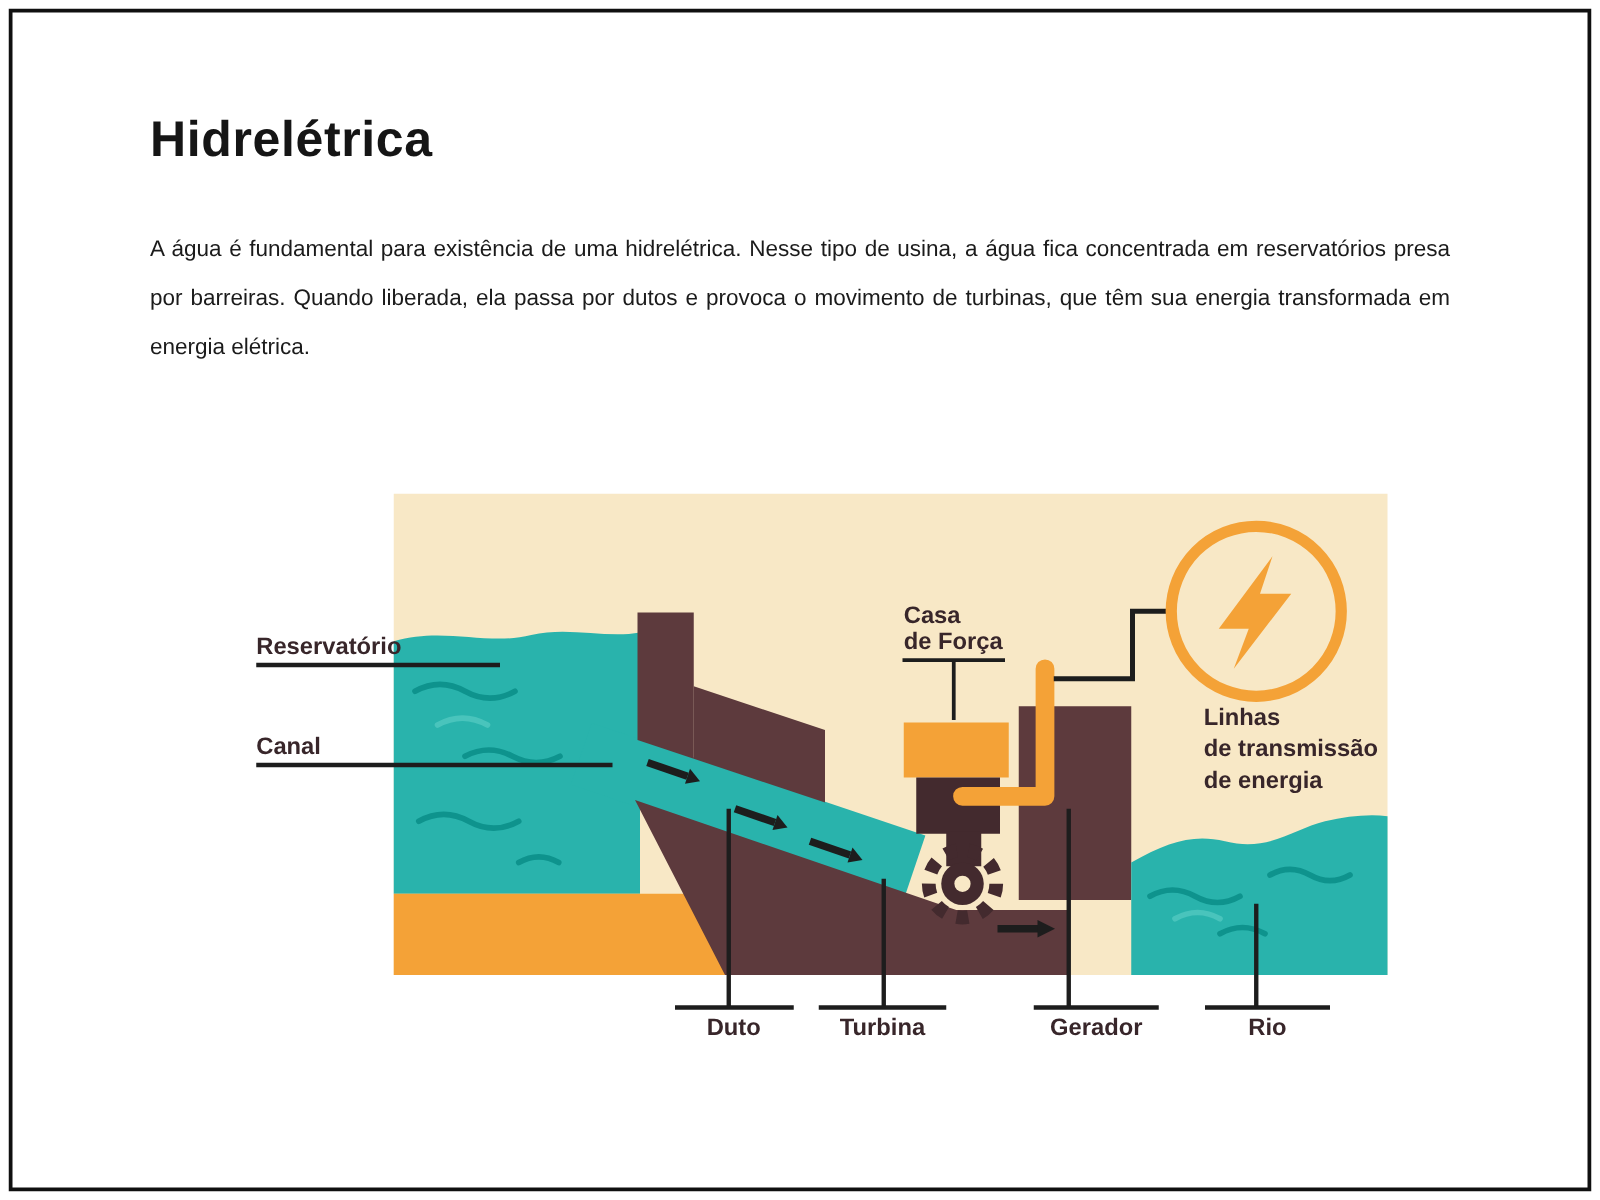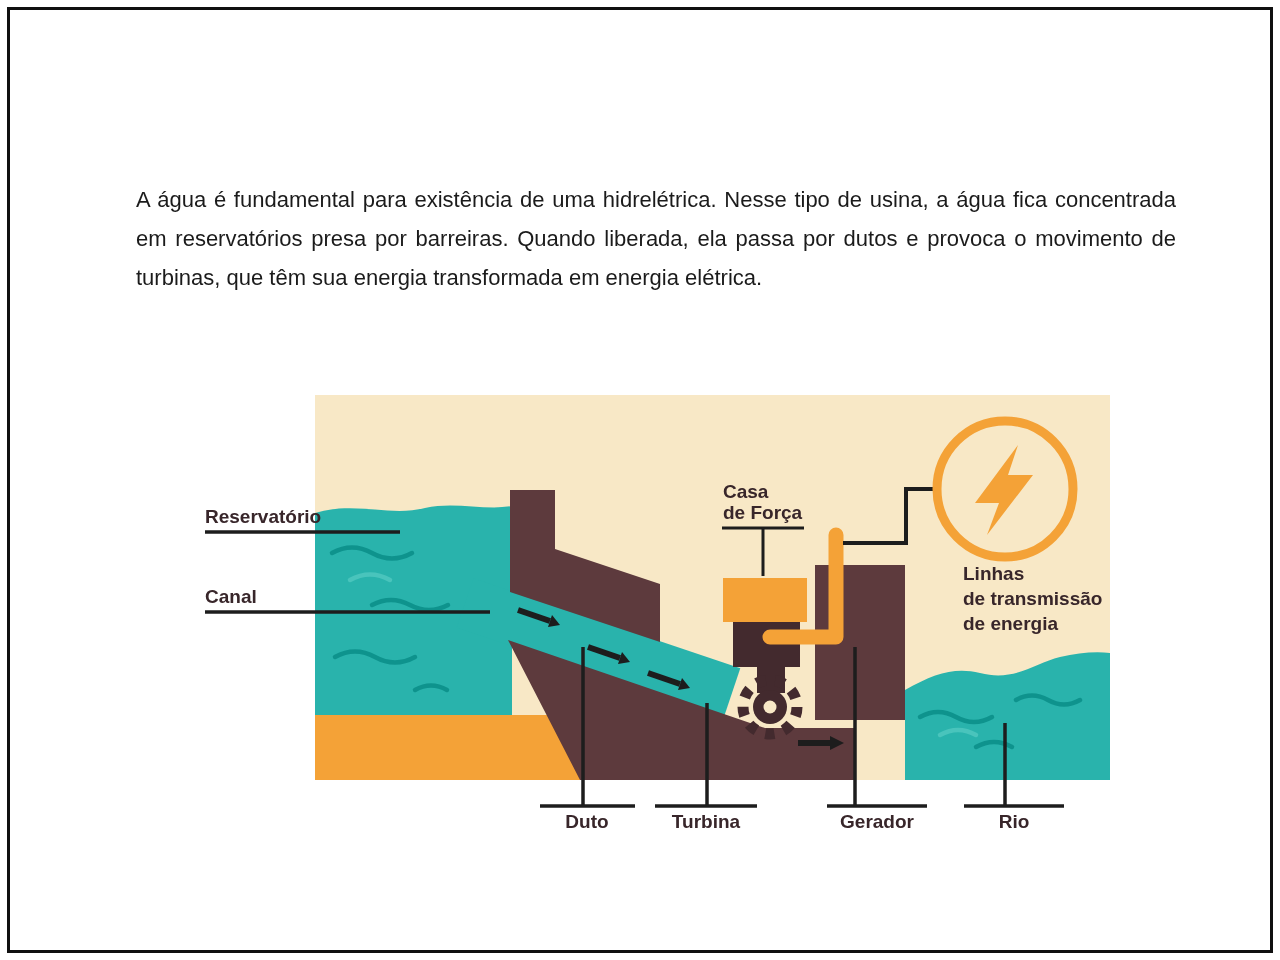--- a/index.html
+++ b/index.html
@@ -6,22 +6,22 @@
   .page{
     position:relative;width:1280px;height:960px;background:#ffffff;overflow:hidden;
     font-family:"Liberation Sans",sans-serif;
   }
   .frame{position:absolute;inset:7px;border:3px solid #101010;pointer-events:none;}
   .title{
     position:absolute;left:120px;top:90px;margin:0;
     font-size:40px;font-weight:700;color:#151515;letter-spacing:.5px;
   }
   .paragraph{
-    position:absolute;left:136px;top:180px;width:1040px;margin:0;
-    font-size:22px;line-height:39px;color:#1b1b1b;
+    position:absolute;left:120px;top:180px;width:1040px;margin:0;
+    font-size:18px;line-height:39px;color:#1b1b1b;
     text-align:justify;text-justify:inter-word;
   }
   .diagram{position:absolute;left:120px;top:385px;}
   svg text{
     font-family:"Liberation Sans",sans-serif;font-weight:700;font-size:19px;
     fill:var(--label-text);
   }
   .bg-fill{fill:var(--background);}
   .water-fill{fill:var(--water);}
   .water-stroke{stroke:var(--water);fill:none;}
@@ -34,20 +34,21 @@
   .orange-stroke{stroke:var(--orange);fill:none;}
   .line-stroke{stroke:var(--line);fill:none;}
   .line-fill{fill:var(--line);}
 </style>
 </head>
 <body>
 
 <div class="page">
   <div class="frame"></div>
 
+  <h1 class="title">Hidrelétrica</h1>
 
   <p class="paragraph">A água é fundamental para existência de uma hidrelétrica. Nesse tipo de usina, a água fica concentrada em reservatórios presa por barreiras. Quando liberada, ela passa por dutos e provoca o movimento de turbinas, que têm sua energia transformada em energia elétrica.</p>
 
   <svg class="diagram" width="1040" height="460" viewBox="0 0 1040 460">
 
     <rect class="bg-fill" x="195" y="10" width="795" height="385"></rect>
 
     <path class="water-fill" d="M195,128 C235,116 270,132 305,123 C335,116 365,126 392,121 L392,330 L195,330 Z"></path>
 
     <path class="water-stroke" stroke-width="52" d="M345,218 L612,308"></path>

